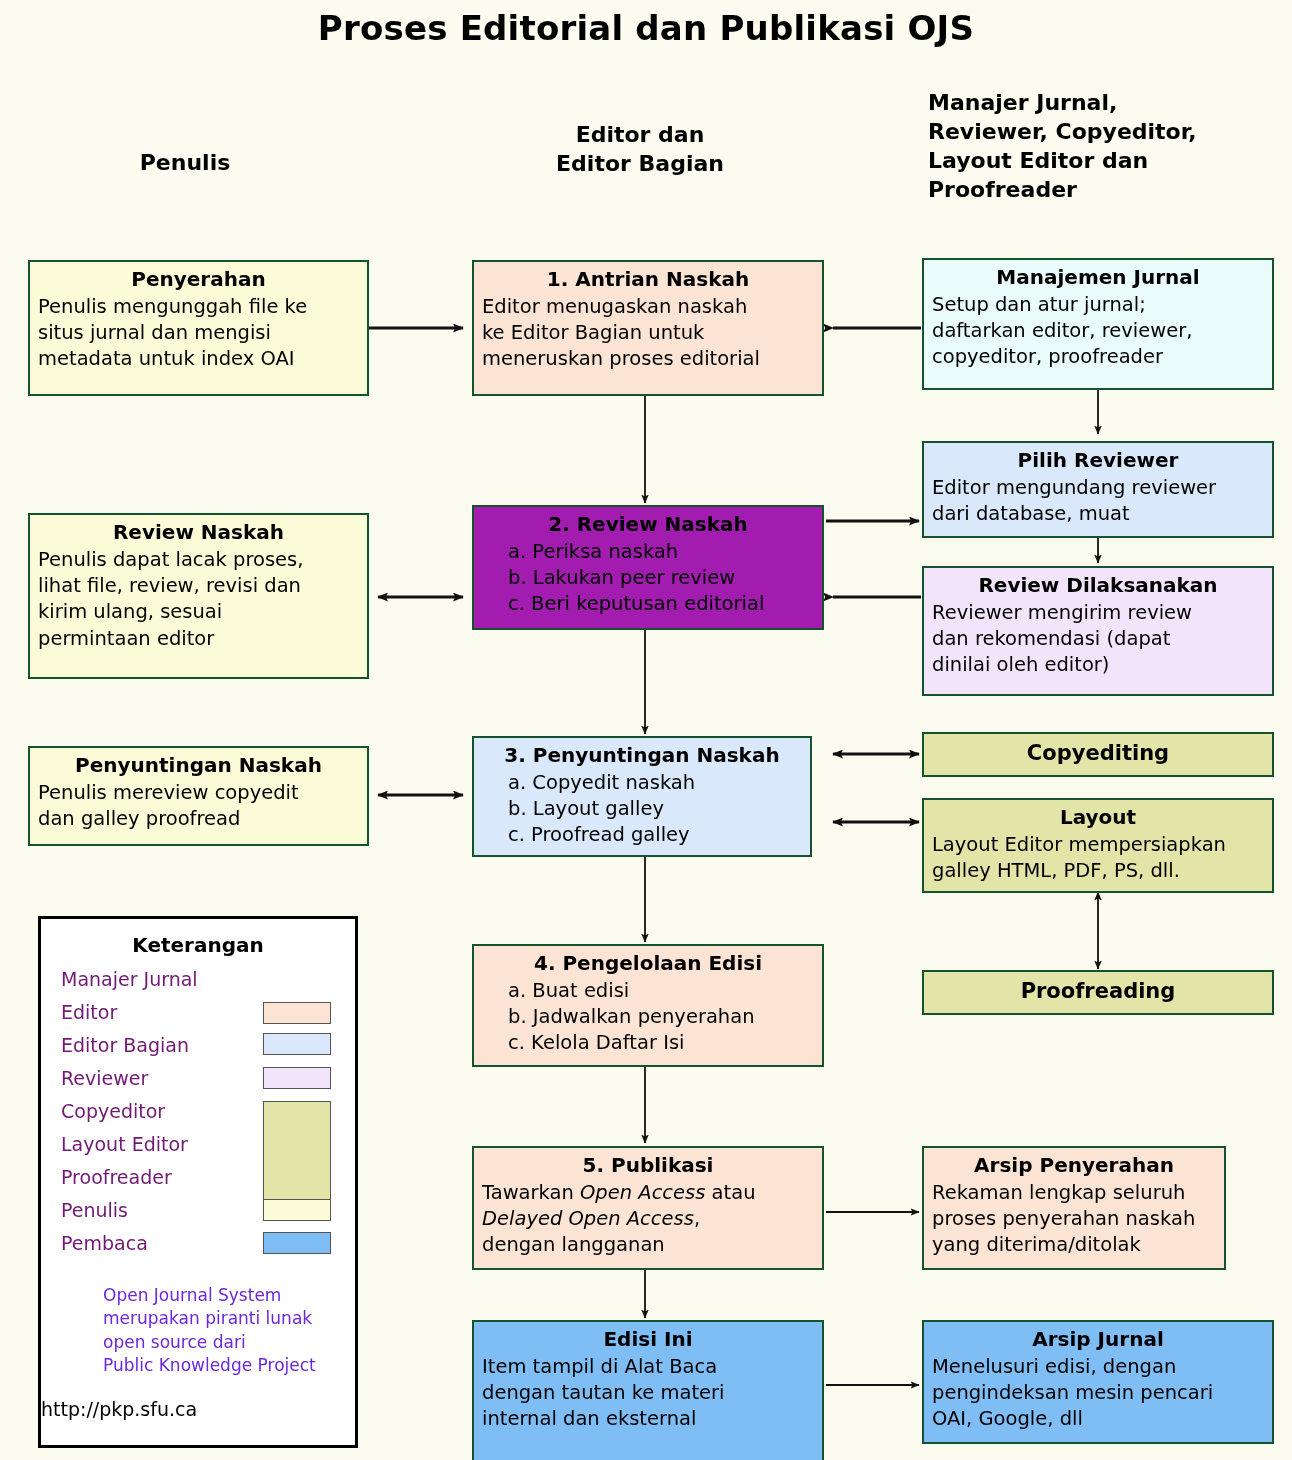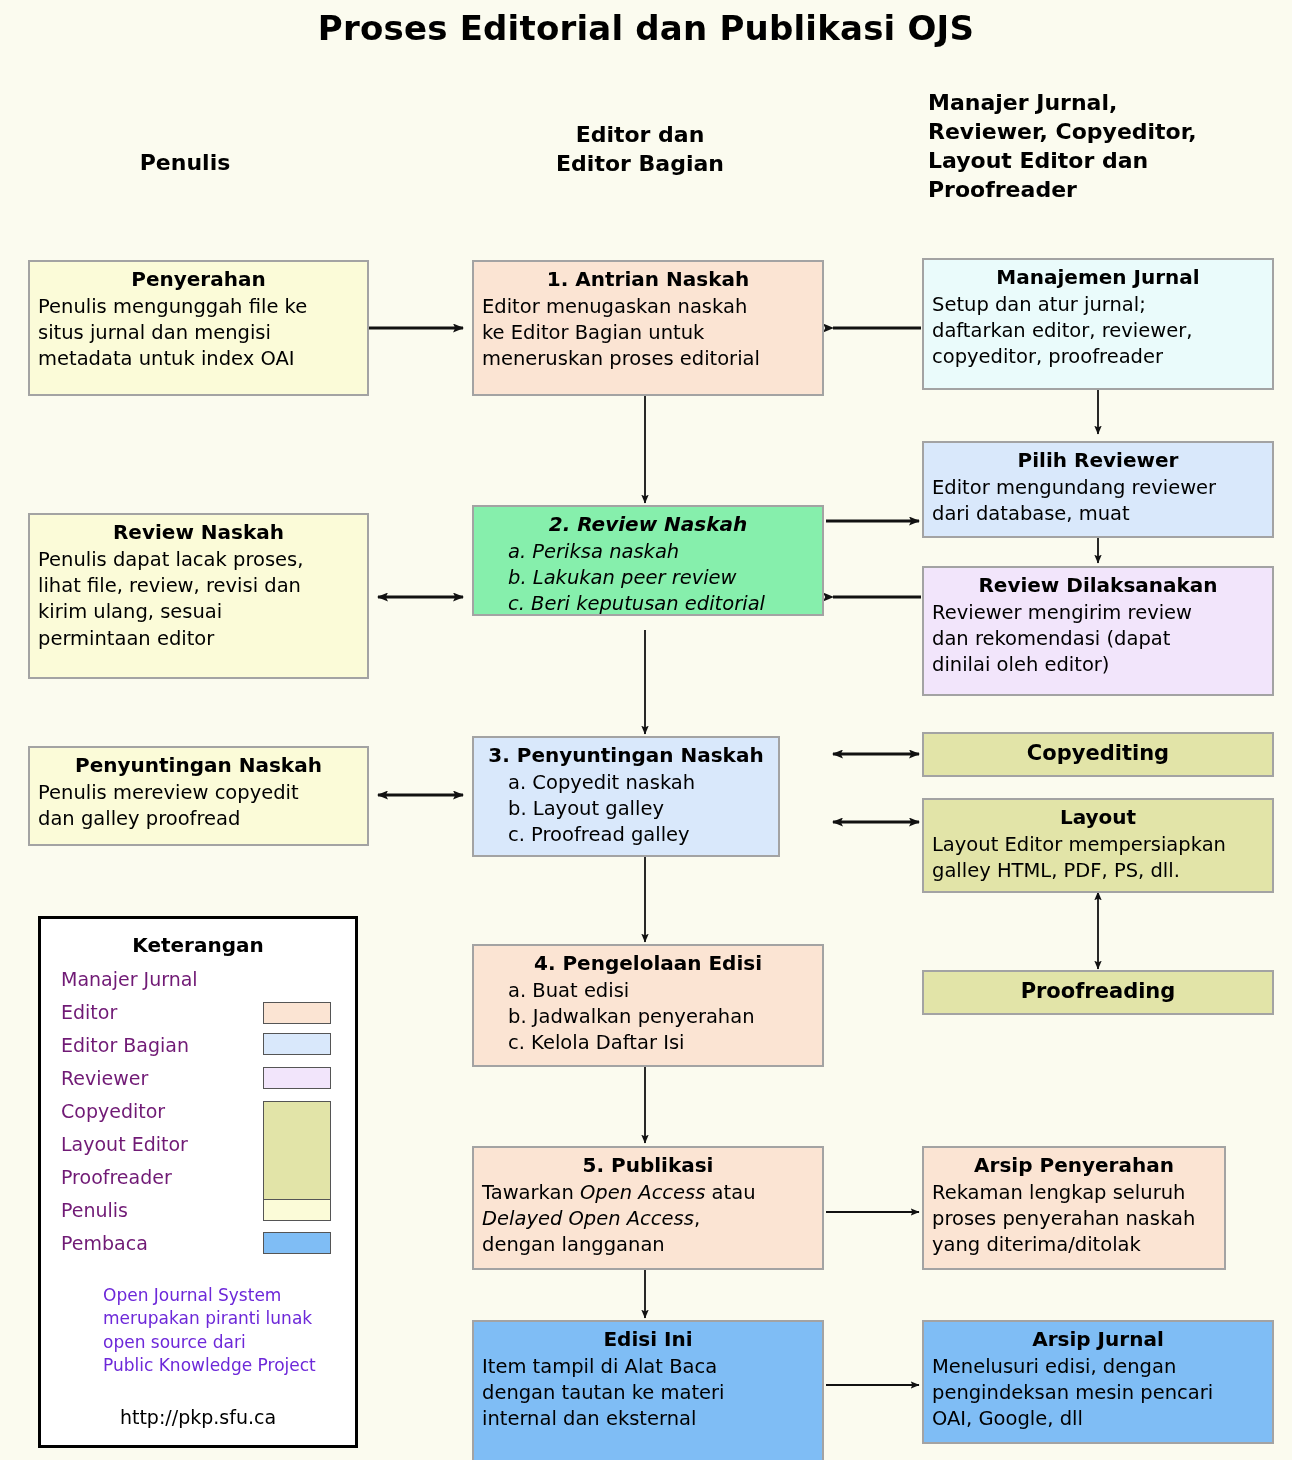--- a/index.html
+++ b/index.html
@@ -26,21 +26,21 @@
     position:absolute;
     font-size:22px; font-weight:bold; color:#000;
     line-height:1.32;
   }
   .colhead.c1 { left:60px;  top:148px; width:250px; text-align:center; }
   .colhead.c2 { left:515px; top:120px; width:250px; text-align:center; }
   .colhead.c3 { left:928px; top:88px;  width:350px; text-align:left; }
 
   .box {
     position:absolute;
-    border:2px solid #a3a3a3;
+    border:2px solid #14532d;
     padding:4px 8px 6px 8px;
     font-size:19.5px;
     line-height:1.345;
     color:#000;
   }
   .box .bt {
     display:block; text-align:center; font-weight:bold;
     font-size:20px; margin-bottom:1px; white-space:nowrap;
   }
   .box .bd { display:block; }
@@ -60,21 +60,21 @@
     text-align:center; font-weight:bold; font-size:20px; margin:4px 0 6px 0;
   }
   #legend .lg-row {
     position:relative; height:33px; padding-left:20px;
     font-size:19px; line-height:33px; color:#701a75;
   }
   .swatch { position:absolute; border:1.5px solid #555; }
   #legend .lg-note {
     margin-top:24px; padding-left:62px; font-size:17px; line-height:1.38; color:#6d28d9;
   }
-  #legend .lg-url { margin-top:28px; text-align:center; font-size:19px; }
+  #legend .lg-url { margin-top:20px; text-align:left; font-size:19px; }
 </style>
 </head>
 <body>
 
 <div id="stage">
 
   <div class="title">Proses Editorial dan Publikasi OJS</div>
 
   <div class="colhead c1">
     <span>Penulis</span>
@@ -185,21 +185,21 @@
   <div class="box" style="left:28px; top:513px; width:341px; height:166px; background:#fbfbd8;">
     <span class="bt">Review Naskah</span>
     <span class="bd">
       <span class="ln">Penulis dapat lacak proses,</span>
       <span class="ln">lihat file, review, revisi dan</span>
       <span class="ln">kirim ulang, sesuai</span>
       <span class="ln">permintaan editor</span>
     </span>
   </div>
 
-  <div class="box" style="left:472px; top:505px; width:352px; height:111px; background:#86efac;font-style:italic;">
+  <div class="box" style="left:472px; top:505px; width:352px; height:125px; background:#a21caf;">
     <span class="bt">2. Review Naskah</span>
     <span class="bd indent">
       <span class="ln">a. Periksa naskah</span>
       <span class="ln">b. Lakukan peer review</span>
       <span class="ln">c. Beri keputusan editorial</span>
     </span>
   </div>
 
   <div class="box" style="left:922px; top:566px; width:352px; height:130px; background:#f2e5fb;">
     <span class="bt">Review Dilaksanakan</span>
@@ -211,21 +211,21 @@
   </div>
 
   <div class="box" style="left:28px; top:746px; width:341px; height:100px; background:#fbfbd8;">
     <span class="bt">Penyuntingan Naskah</span>
     <span class="bd">
       <span class="ln">Penulis mereview copyedit</span>
       <span class="ln">dan galley proofread</span>
     </span>
   </div>
 
-  <div class="box" style="left:472px; top:736px; width:308px; height:121px; background:#d9e8fb;">
+  <div class="box" style="left:472px; top:736px; width:340px; height:121px; background:#d9e8fb;">
     <span class="bt">3. Penyuntingan Naskah</span>
     <span class="bd indent">
       <span class="ln">a. Copyedit naskah</span>
       <span class="ln">b. Layout galley</span>
       <span class="ln">c. Proofread galley</span>
     </span>
   </div>
 
   <div class="box onlytitle" style="left:922px; top:732px; width:352px; height:45px; background:#e2e4a8;">
     <span class="bt">Copyediting</span>

